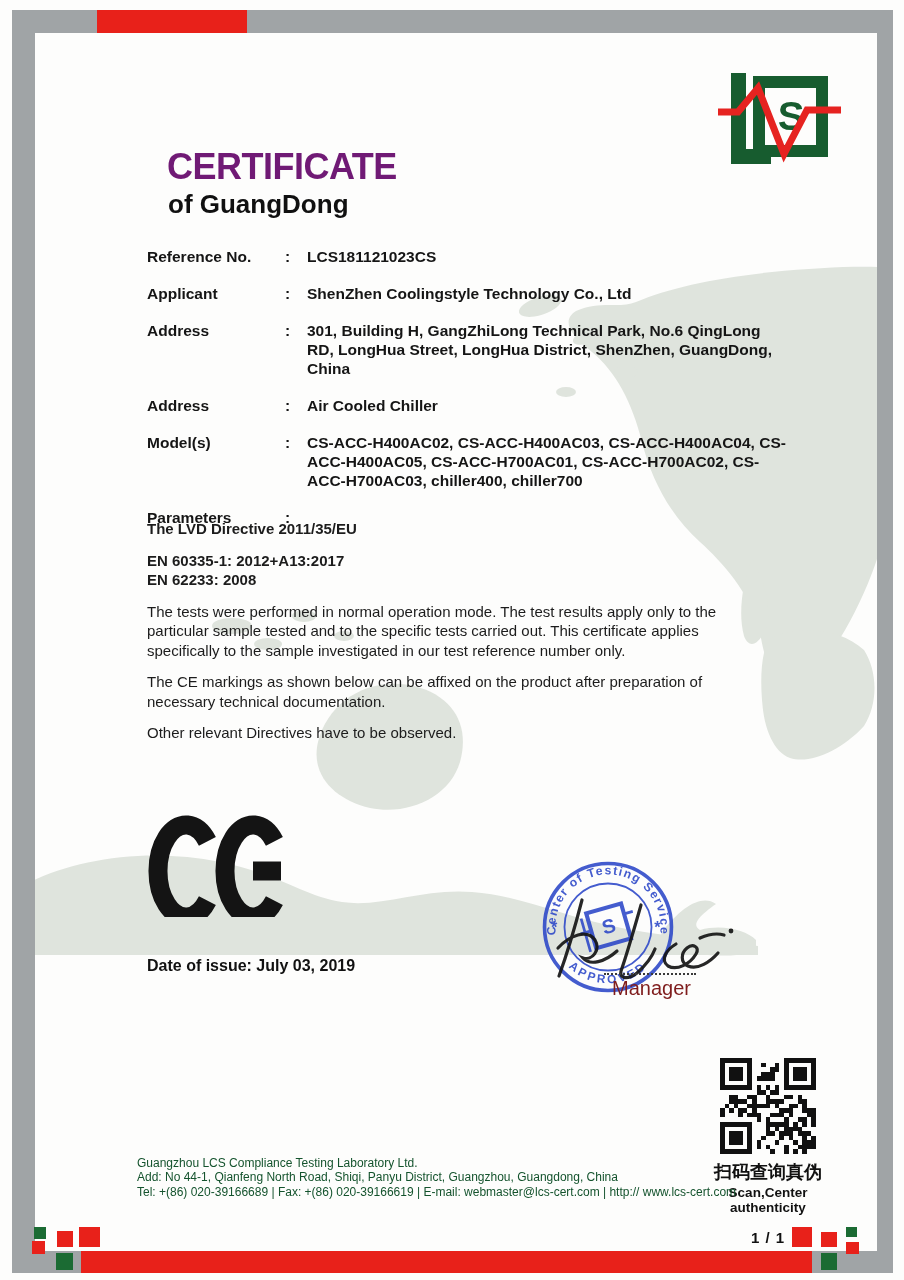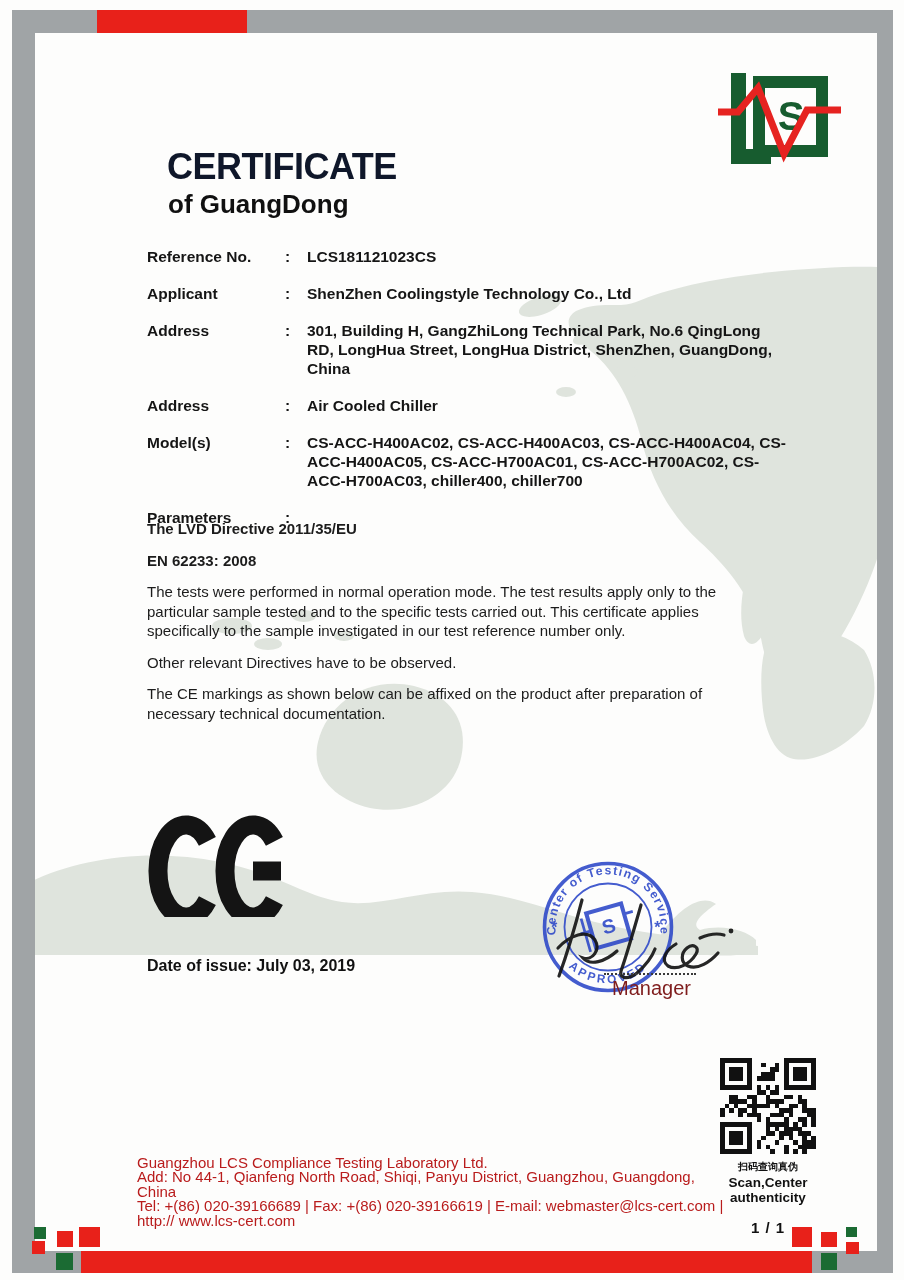--- a/index.html
+++ b/index.html
@@ -28,21 +28,21 @@
   .sq.red{background:var(--accent-red);}
   .sq.green{background:var(--accent-green);}
 
   
   .map{position:absolute;left:0;top:0;width:904px;height:1280px;pointer-events:none;}
 
   
   .logo{position:absolute;left:718px;top:64px;width:125px;height:105px;}
 
   
-  .title-main{position:absolute;left:167px;top:146px;font-size:36px;font-weight:bold;letter-spacing:-0.5px;color:#0f172a;}
+  .title-main{position:absolute;left:167px;top:146px;font-size:36px;font-weight:bold;letter-spacing:-0.5px;color:#701a75;}
   .title-sub{position:absolute;left:168px;top:189px;font-size:26px;font-weight:bold;color:#101010;}
 
   
   .fields{position:absolute;left:147px;top:247px;width:648px;}
   .frow{display:flex;margin-bottom:18px;font-size:15.5px;font-weight:bold;line-height:19px;color:#151515;}
   .flabel{flex:0 0 138px;}
   .fcolon{flex:0 0 22px;}
   .fvalue{flex:0 0 480px;max-width:480px;}
 
   
@@ -59,26 +59,26 @@
 
   
   .stamp{position:absolute;left:540px;top:859px;width:136px;height:136px;opacity:.88;}
   .signature{position:absolute;left:530px;top:870px;width:230px;height:130px;}
   .sig-dots{position:absolute;left:604px;top:973px;width:92px;border-bottom:2px dotted #3a3a3a;}
   .manager{position:absolute;left:612px;top:977px;font-size:20px;color:#7f1d1d;}
 
   
   .qr{position:absolute;left:720px;top:1058px;width:96px;height:96px;}
   .qr-captions{position:absolute;left:693px;top:1160px;width:150px;text-align:center;}
-  .qr-cn{font-size:10px;font-weight:bold;color:#111;}
+  .qr-cn{font-size:18px;font-weight:bold;color:#111;}
   .qr-en{font-size:13.5px;font-weight:bold;margin-top:1px;color:#111;}
   .page-num{font-size:15px;font-weight:bold;letter-spacing:1px;margin-top:14px;color:#111;}
 
   
-  .footer{position:absolute;left:137px;top:1156px;font-size:15px;line-height:14.4px;color:#b91c1c;width:600px;}
+  .footer{position:absolute;left:137px;top:1156px;font-size:12px;line-height:14.4px;color:#14532d;width:600px;}
 </style>
 </head>
 <body>
 
 <div class="page">
 
   <svg class="map" viewBox="0 0 904 1280" aria-hidden="true">
     <g fill="#dfe4dd">
       <path d="M636,302 C668,288 716,278 772,272 C812,268 852,266 878,267 L878,556 C862,606 832,658 802,690 C782,702 766,672 760,632 C750,592 722,562 700,542 C672,517 652,482 642,442 C632,402 616,372 592,352 C572,337 560,321 576,311 C600,300 620,309 636,302 Z"></path>
       <ellipse cx="540" cy="306" rx="22" ry="9" transform="rotate(-18 540 306)"></ellipse>
@@ -158,25 +158,26 @@
     </div>
     <div class="frow">
       <div class="flabel">Parameters</div>
       <div class="fcolon">:</div>
     </div>
   </div>
 
   <div class="bodytext">
     <p class="b">The LVD Directive 2011/35/EU</p>
     <div class="standards" style="margin-bottom:12px;">
+      <div>EN 60335-1: 2012+A13:2017</div>
       <div>EN 62233: 2008</div>
     </div>
     <p>The tests were performed in normal operation mode. The test results apply only to the particular sample tested and to the specific tests carried out. This certificate applies specifically to the sample investigated in our test reference number only.</p>
+    <p>The CE markings as shown below can be affixed on the product after preparation of necessary technical documentation.</p>
     <p>Other relevant Directives have to be observed.</p>
-    <p>The CE markings as shown below can be affixed on the product after preparation of necessary technical documentation.</p>
   </div>
 
   <svg class="ce" viewBox="0 0 145 102" preserveAspectRatio="none" aria-hidden="true">
     <g stroke="#141414" stroke-width="19" fill="none">
       <path d="M59.4,26.4 A28,46 0 1 0 59.4,85.6"></path>
       <path d="M126.4,26.4 A28,46 0 1 0 126.4,85.6"></path>
       <path d="M105,56 H133"></path>
     </g>
   </svg>
 

